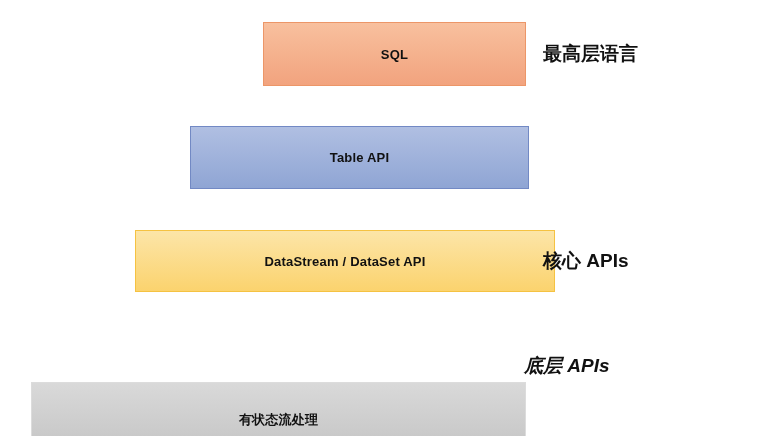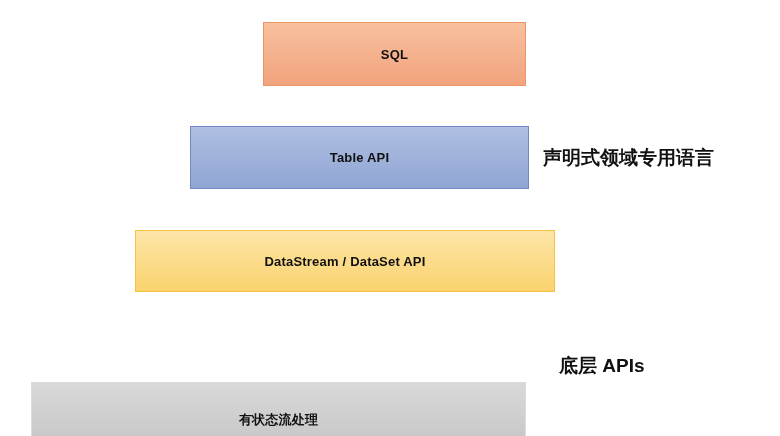--- a/index.html
+++ b/index.html
@@ -41,38 +41,39 @@
     white-space: nowrap;
   }
   
   #box-0 { left: 263px; top: 22px;  width: 263px; height: 64px; }
   #box-1 { left: 190px; top: 126px; width: 339px; height: 63px; }
   #box-2 { left: 106px; top: 230px; width: 420px; height: 62px; margin-left: 29px; }
   #box-3 { left: 31px;  top: 334px; width: 495px; height: 76px; border-width: 1px; margin-top: 48px; }
   #ann-0 { left: 543px; top: 22px;  height: 64px; }
   #ann-1 { left: 543px; top: 126px; height: 63px; }
   #ann-2 { left: 543px; top: 230px; height: 62px; }
-  #ann-3 { left: 559px; top: 334px; height: 64px; }
+  #ann-3 { left: 524px; top: 334px; height: 64px; font-style: italic; }
 </style>
 </head>
 <body>
 
 <div class="canvas">
 
   <div id="box-0" class="layer-box" style="--fill-top: #f8c09e; --fill-bottom: #f2a37e; --border: #ec9668;">
     <span class="box-label">SQL</span>
   </div>
+  <div id="ann-0" class="annotation">最高层语言</div>
 
   <div id="box-1" class="layer-box" style="--fill-top: #b0bfe2; --fill-bottom: #8fa5d4; --border: #7289c4;">
     <span class="box-label">Table API</span>
   </div>
-  <div id="ann-1" class="annotation">声明式领域专用语言</div>
 
   <div id="box-2" class="layer-box" style="--fill-top: #fce5a8; --fill-bottom: #fbd36e; --border: #f5c242;">
     <span class="box-label">DataStream / DataSet API</span>
   </div>
+  <div id="ann-2" class="annotation">核心 APIs</div>
 
   <div id="box-3" class="layer-box" style="--fill-top: #d9d9d9; --fill-bottom: #c3c3c3; --border: #dcdcdc;">
     <span class="box-label">有状态流处理</span>
   </div>
   <div id="ann-3" class="annotation">底层 APIs</div>
 
 </div>
 
 </body></html>

